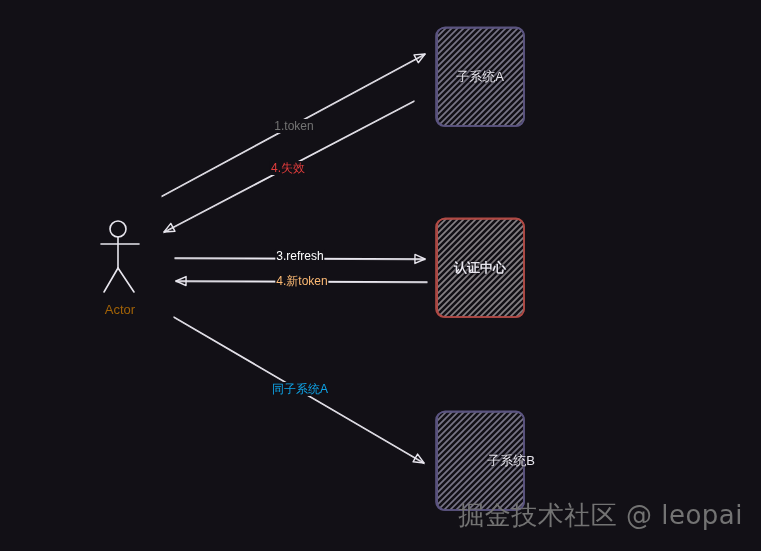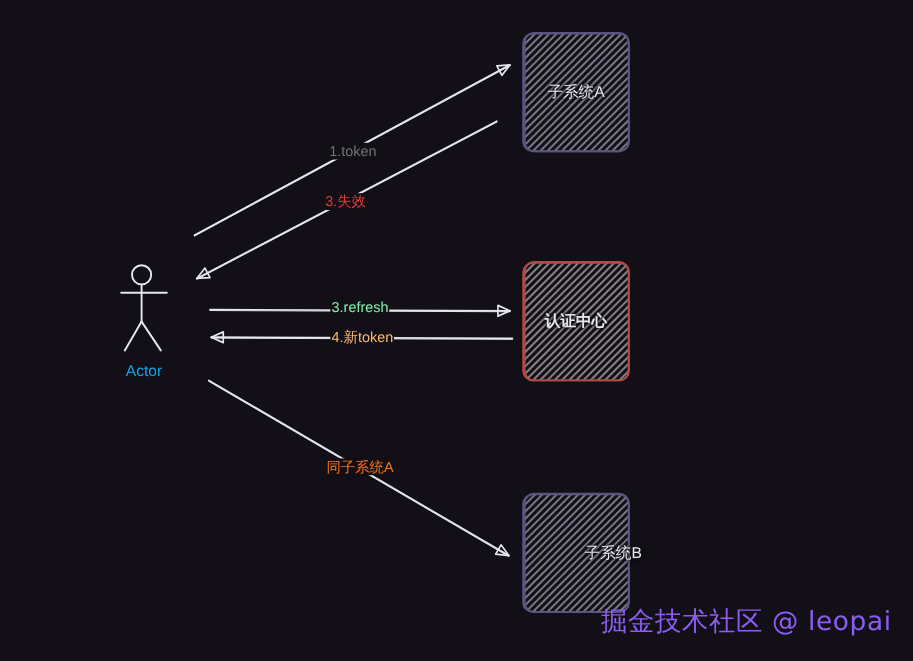--- a/index.html
+++ b/index.html
@@ -25,28 +25,28 @@
     font-size: 12px;
     white-space: nowrap;
     transform: translate(-50%, -50%);
     background: #121016;
     padding: 0 1px;
     line-height: 14px;
   }
   .watermark {
     position: absolute;
     right: 18px; bottom: 18px;
-    color: #8b5cf6;
-    font-size: 22px;
+    color: #737373;
+    font-size: 26px;
     font-family: "DejaVu Sans", sans-serif;
     letter-spacing: 0.5px;
   }
   .actor-label {
     position: absolute;
-    color: #0ea5e9;
+    color: #a16207;
     font-size: 13px;
     transform: translate(-50%, -50%);
   }
 </style>
 </head>
 <body>
 
 <svg id="canvas" width="761" height="551">
   <defs>
     <clipPath id="clip-sysA">
@@ -259,18 +259,18 @@
   </g>
 </svg>
 
 <div class="actor-label" style="left:120px; top:309px;">Actor</div>
 
 <div class="node-label" style="left:480px; top:77px;text-align:right;">子系统A</div>
 <div class="node-label" style="left:480px; top:268px;font-weight:bold;">认证中心</div>
 <div class="node-label" style="left:480px; top:461px;margin-left:31px;">子系统B</div>
 
 <div class="edge-label" style="left:294px; top:126px; color:#737373;">1.token</div>
-<div class="edge-label" style="left:288px; top:168px; color:#e03c3c;">3.失效</div>
-<div class="edge-label" style="left:300px; top:256px; color:#86efac;">3.refresh</div>
+<div class="edge-label" style="left:288px; top:168px; color:#e03c3c;">4.失效</div>
+<div class="edge-label" style="left:300px; top:256px; color:#ffffff;">3.refresh</div>
 <div class="edge-label" style="left:302px; top:281px; color:#fdba74;">4.新token</div>
-<div class="edge-label" style="left:300px; top:389px; color:#f97316;">同子系统A</div>
+<div class="edge-label" style="left:300px; top:389px; color:#0ea5e9;">同子系统A</div>
 
 <div class="watermark">掘金技术社区 @ leopai</div>
 
 </body></html>

